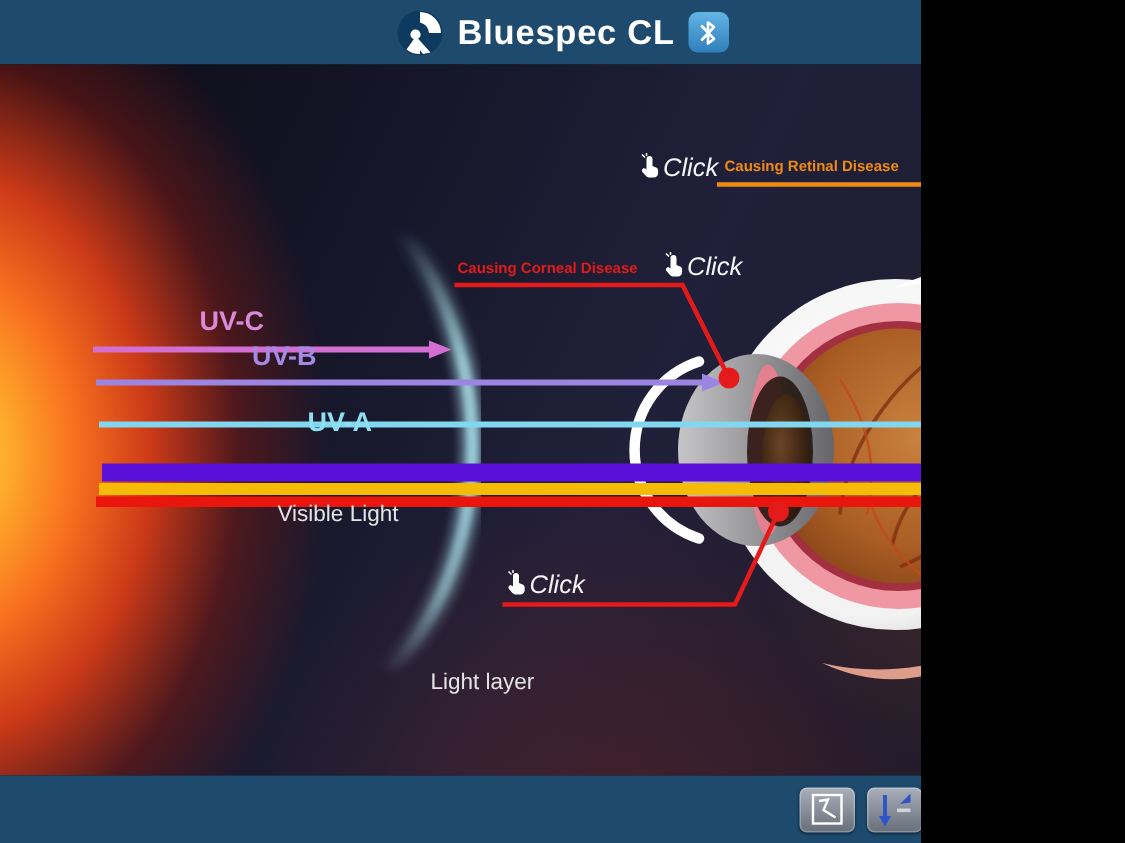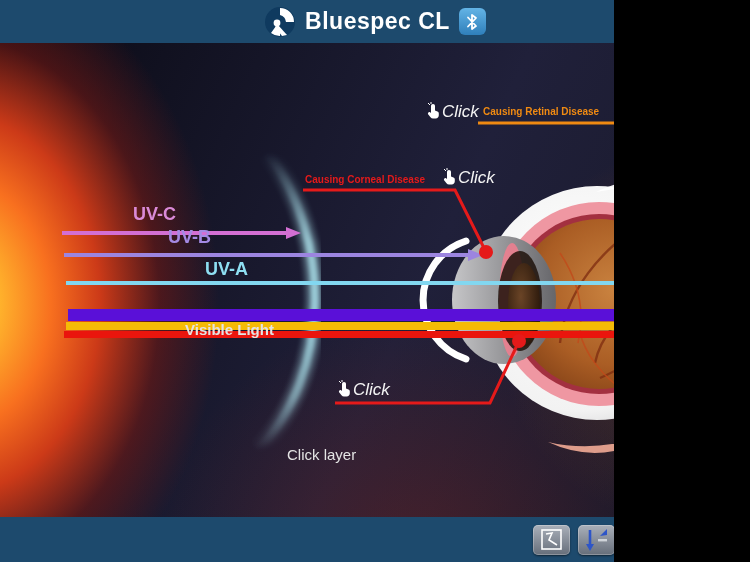--- a/index.html
+++ b/index.html
@@ -177,23 +177,23 @@
     </svg>
 
     <svg class="replay-btn" viewBox="0 0 46 46">
       <path d="M 30.5,10 A 16,16 0 1 0 38.8,26" fill="none" stroke="#ffffff" stroke-width="4.6" stroke-linecap="round"></path>
       <polygon points="33,8 44,13 35,21" fill="#ffffff"></polygon>
       <polygon points="19,15 32,23 19,31" fill="#ffffff"></polygon>
     </svg>
 
     <div class="lbl ray-lbl uvc-lbl" style="left:133px;top:161px;">UV-C</div>
     <div class="lbl ray-lbl uvb-lbl" style="left:168px;top:184px;">UV-B</div>
-    <div class="lbl ray-lbl uva-lbl" style="left:205px;top:216px;">UV-A</div>
-    <div class="lbl soft-lbl" style="left:185px;top:278px;font-weight:bold;">Visible Light</div>
-    <div class="lbl soft-lbl" style="left:287px;top:403px;">Click layer</div>
+    <div class="lbl ray-lbl uva-lbl" style="left:205px;top:228px;">UV-A</div>
+    <div class="lbl soft-lbl" style="left:185px;top:291px;">Visible Light</div>
+    <div class="lbl soft-lbl" style="left:287px;top:403px;">Light layer</div>
 
     <div class="lbl click" style="left:427px;top:59px;">
       <svg width="12" height="17" viewBox="0 0 12 17">
         <path d="M1 1 L3 3 M4 0 L4 2" stroke="#fff" stroke-width="1"></path>
         <path d="M6 2 c1.2 0 2 .8 2 2 v4.6 l2.4 1 c.9 .4 1.4 1.1 1.4 2 v1.6 c0 1.8-1.3 3.2-3.1 3.2 H6 c-1 0-1.9-.4-2.5-1.2 L1.3 12.6 c-.6-.8-.4-1.8.4-2.3 .7-.4 1.5-.2 2 .4 l.3.4 V4 c0-1.2.8-2 2-2 z" fill="#ffffff"></path>
       </svg>
       <span>Click</span>
     </div>
     <div class="lbl disease-lbl orange-lbl" style="left:483px;top:63px;">Causing Retinal Disease</div>
 

